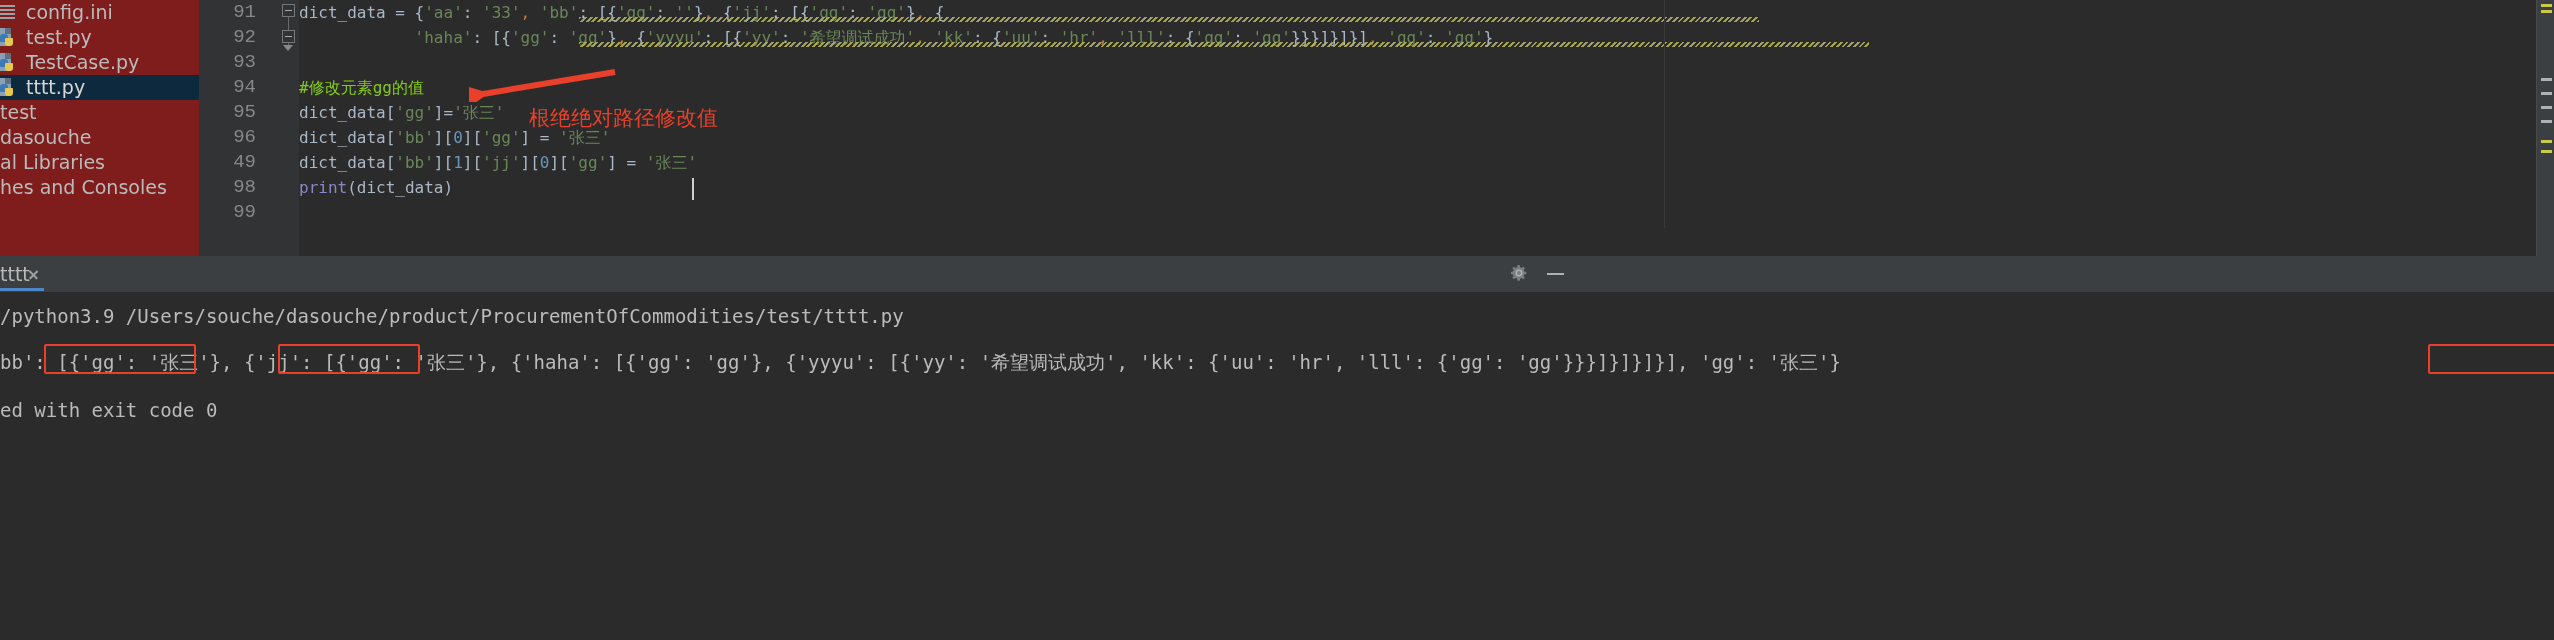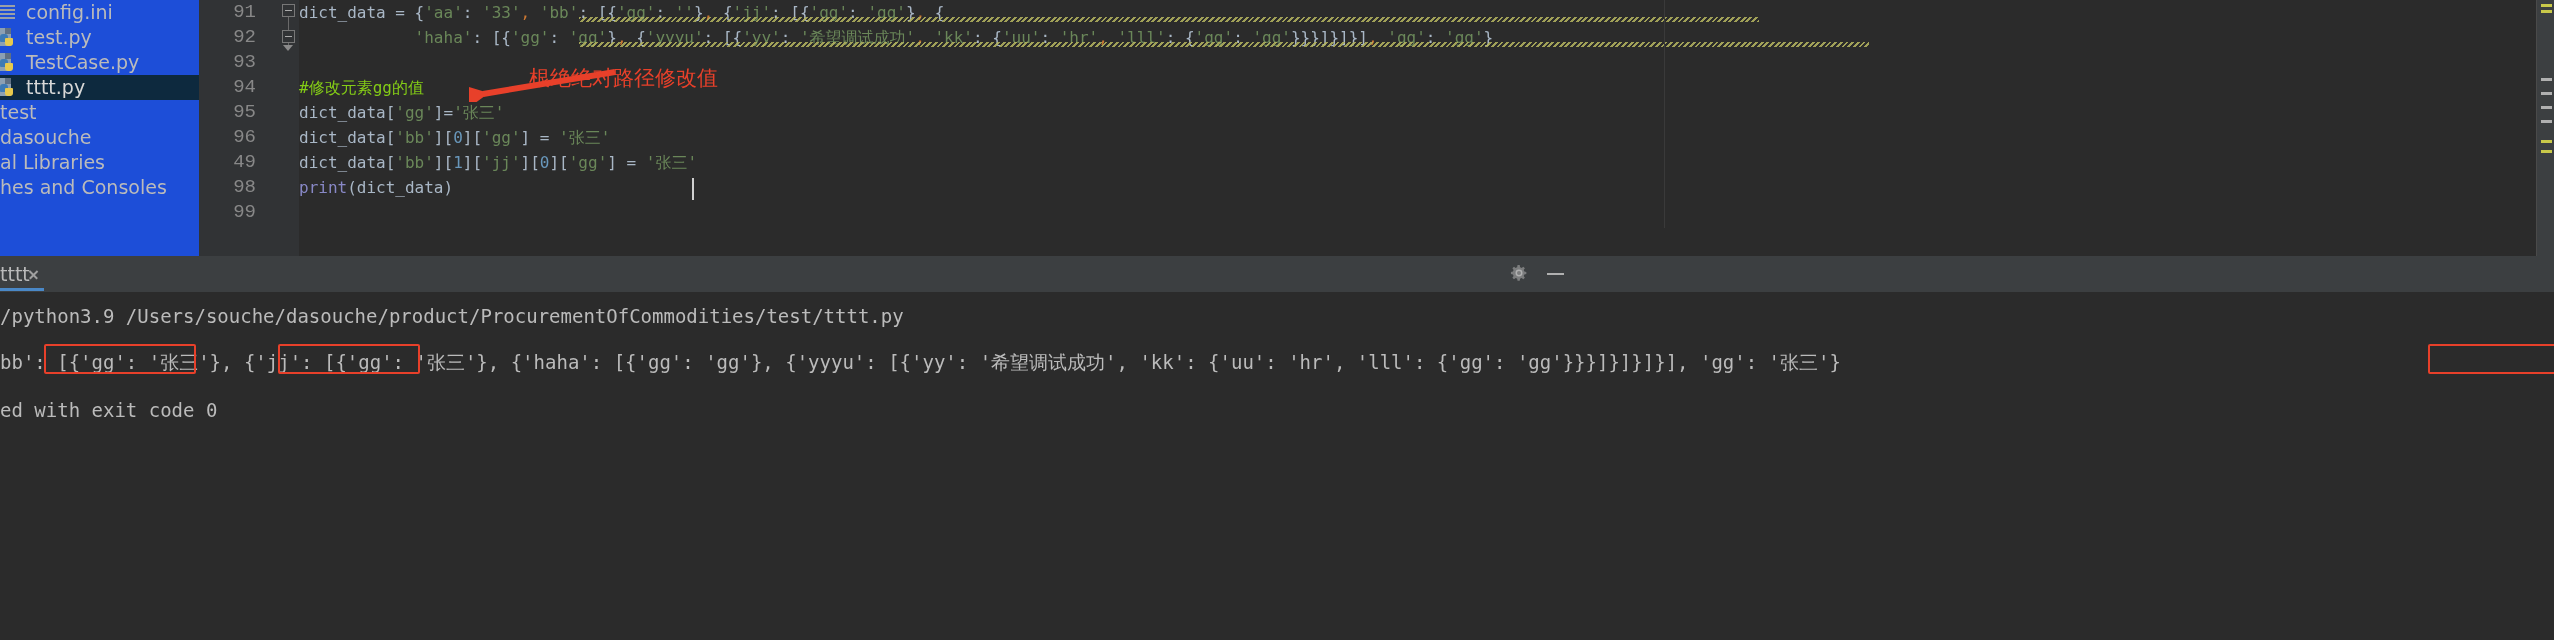--- a/index.html
+++ b/index.html
@@ -13,21 +13,21 @@
     position: relative;
     width: 2554px; height: 640px;
     background: #3c3f41;
   }
 
   
   #sidebar {
     position: absolute;
     left: 0; top: 0;
     width: 199px; height: 256px;
-    background: #1d4ed8;
+    background: #7f1d1d;
     overflow: hidden;
   }
   .side-row {
     position: relative;
     height: 25px;
     line-height: 25px;
     color: #bbbbbb;
     font-size: 19px;
     white-space: nowrap;
     padding-left: 0px;
@@ -188,20 +188,21 @@
     position:absolute; width:2px; height:22px; background:#d0d0d0;
   }
 
   
   #annot-text {
     position:absolute;
     color:#e8402a;
     font-size:21px;
     font-family:"DejaVu Sans","Liberation Sans",sans-serif;
     white-space:nowrap;
+    margin-top:40px;
   }
   #arrow-svg { position:absolute; }
 
   
   #runwin {
     position:absolute; left:0; top:256px;
     width:2118px; height:384px;
     background:#3c3f41;
   }
   #runtabbar {

